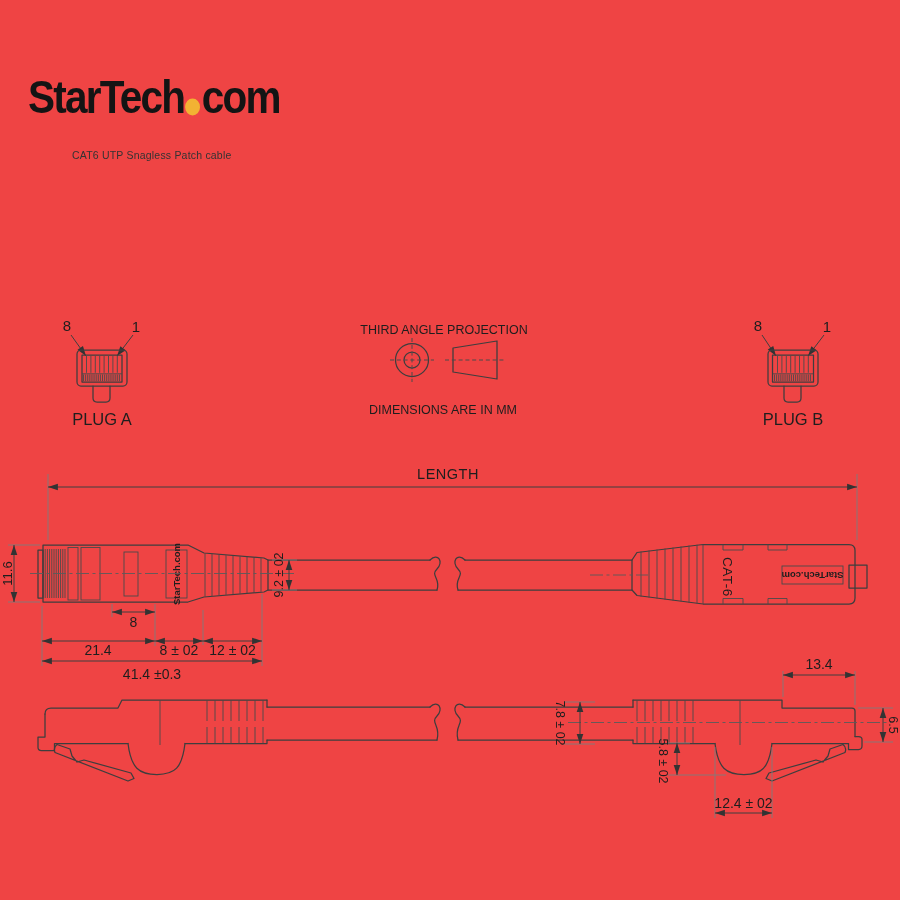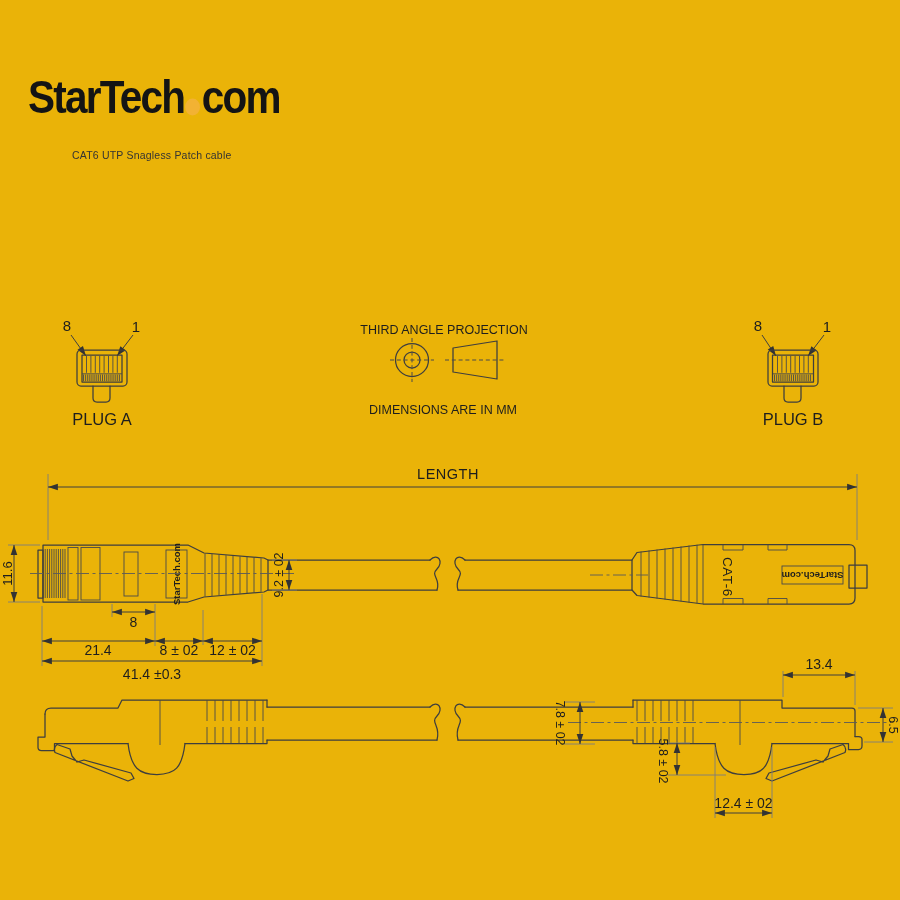--- a/index.html
+++ b/index.html
@@ -1,16 +1,16 @@
 <!DOCTYPE html>
 <html><head>
 <meta charset="utf-8">
 <style>
   html,body{margin:0;padding:0;background:#ffffff;}
-  .stage{position:relative;width:900px;height:900px;background:#eab308;overflow:hidden;
+  .stage{position:relative;width:900px;height:900px;background:#ef4444;overflow:hidden;
          font-family:"Liberation Sans",sans-serif;}
   .logo{position:absolute;left:28px;top:70px;font-size:46px;font-weight:bold;
         letter-spacing:-2px;color:#141414;white-space:nowrap;
         transform:scaleX(.88);transform-origin:left top;}
   .logo .dot{display:inline-block;vertical-align:-3px;margin:0 1px;}
   .tagline{position:absolute;left:72px;top:149px;font-size:10.5px;color:#333;
            letter-spacing:.2px;}
   svg{position:absolute;left:0;top:0;}
   .geo{stroke:#3e3e3e;stroke-width:1.25;fill:none;stroke-linejoin:round;stroke-linecap:round;}
   .geo2{stroke:#4a4a4a;stroke-width:.9;fill:none;}

